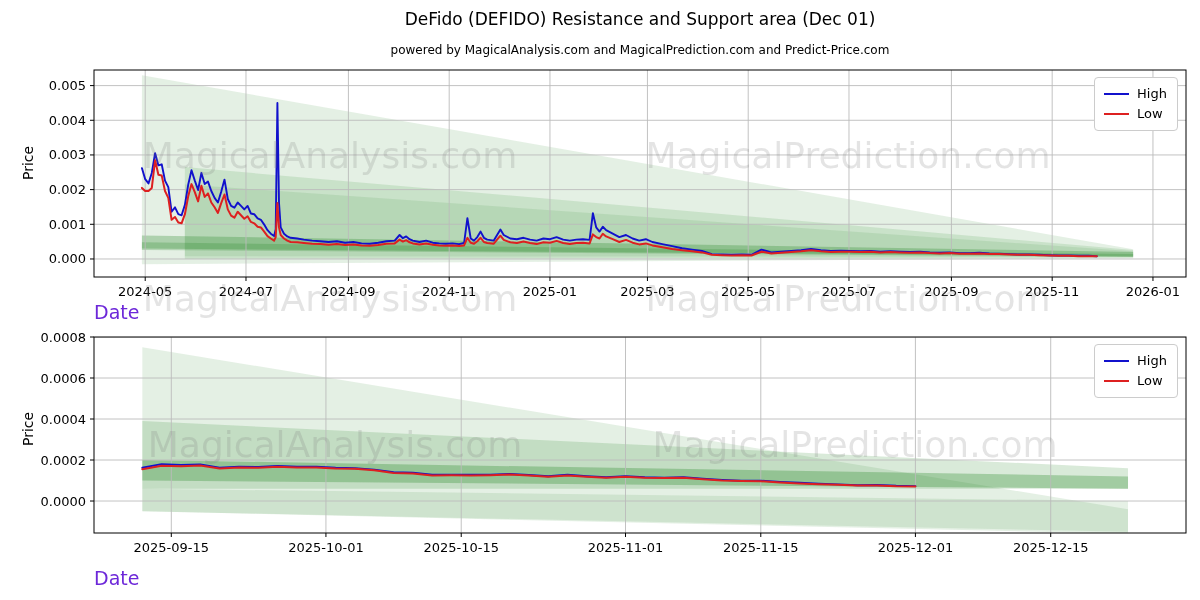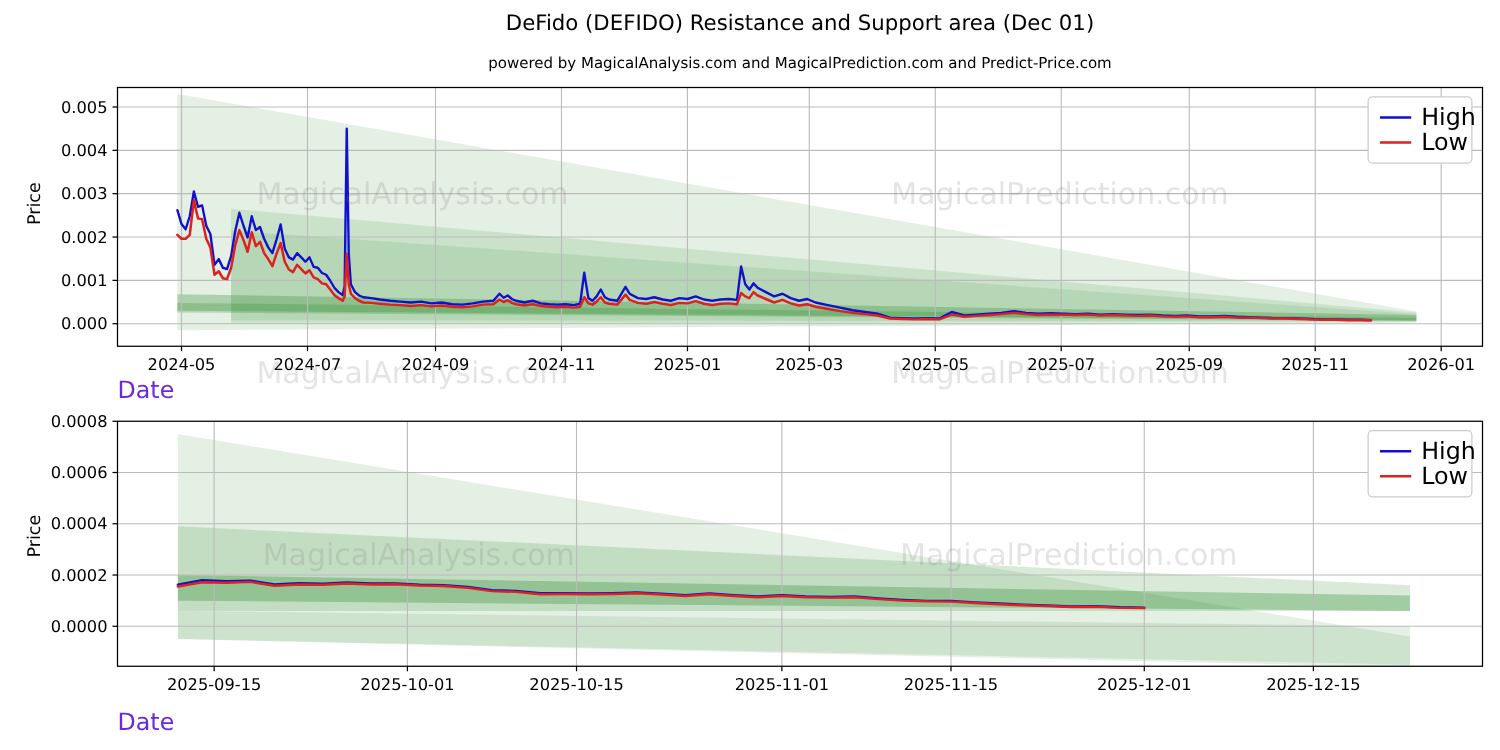--- a/index.html
+++ b/index.html
@@ -16,23 +16,23 @@
           transform:rotate(-90deg);transform-origin:center center;text-align:center;white-space:nowrap;}
   .ylabel.top{top:162px;}
   .ylabel.bottom{top:428px;}
   .xlabel{position:absolute;left:94px;width:1092px;text-align:left;font-size:19px;color:#6d28d9;}
   .xlabel.top{top:301px;}
   .xlabel.bottom{top:567px;}
   .legend{position:absolute;left:1094px;width:64px;background:#fff;
           border:1px solid #ccc;border-radius:4px;padding:6px 9px;z-index:5;}
   .legend.top{top:77px;}
   .legend.bottom{top:344px;}
-  .legend-item{display:flex;align-items:center;gap:8px;font-size:19px;color:#000;line-height:20px;}
+  .legend-item{display:flex;align-items:center;gap:8px;font-size:13px;color:#000;line-height:20px;}
   .sw{display:inline-block;width:25px;height:0;border-top:2.5px solid #000;flex:0 0 auto;}
-  .wm{position:absolute;font-size:24px;color:rgba(118,118,118,0.20);white-space:nowrap;
+  .wm{position:absolute;font-size:36px;color:rgba(118,118,118,0.20);white-space:nowrap;
       transform:translate(-50%,-50%);z-index:1;pointer-events:none;}
   .wm1{left:330px;top:155px;} .wm2{left:848px;top:155px;}
   .wm3{left:330px;top:298px;} .wm4{left:848px;top:298px;}
   .wm5{left:335px;top:444px;} .wm6{left:855px;top:444px;}
 </style>
 </head>
 <body>
 
 <div class="figure">
 

